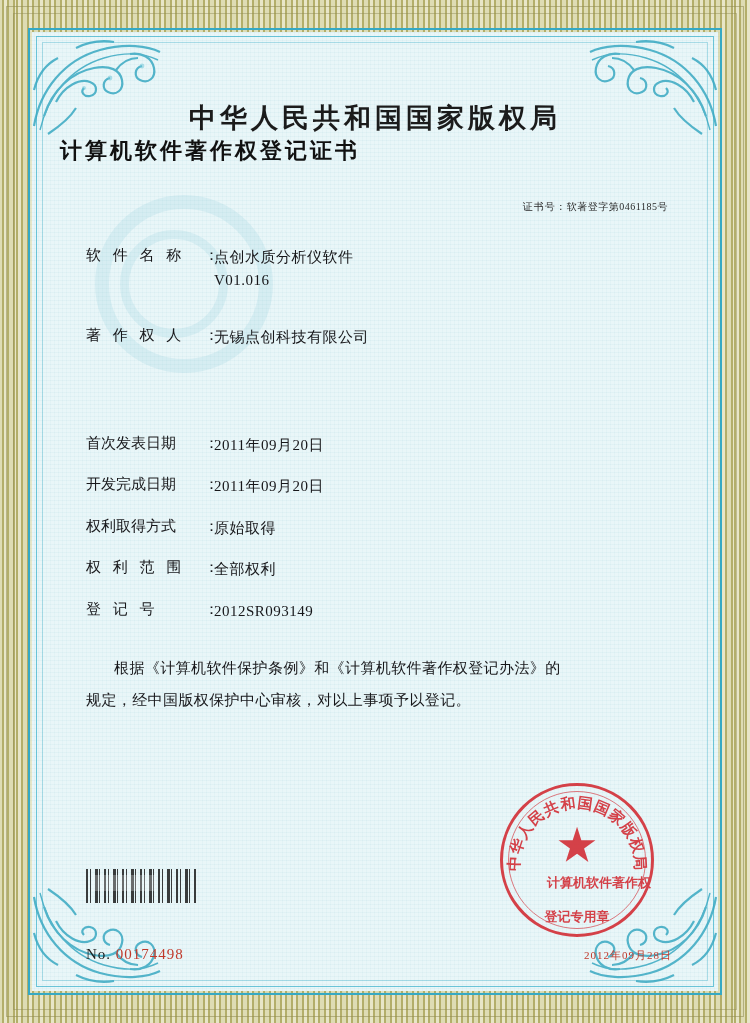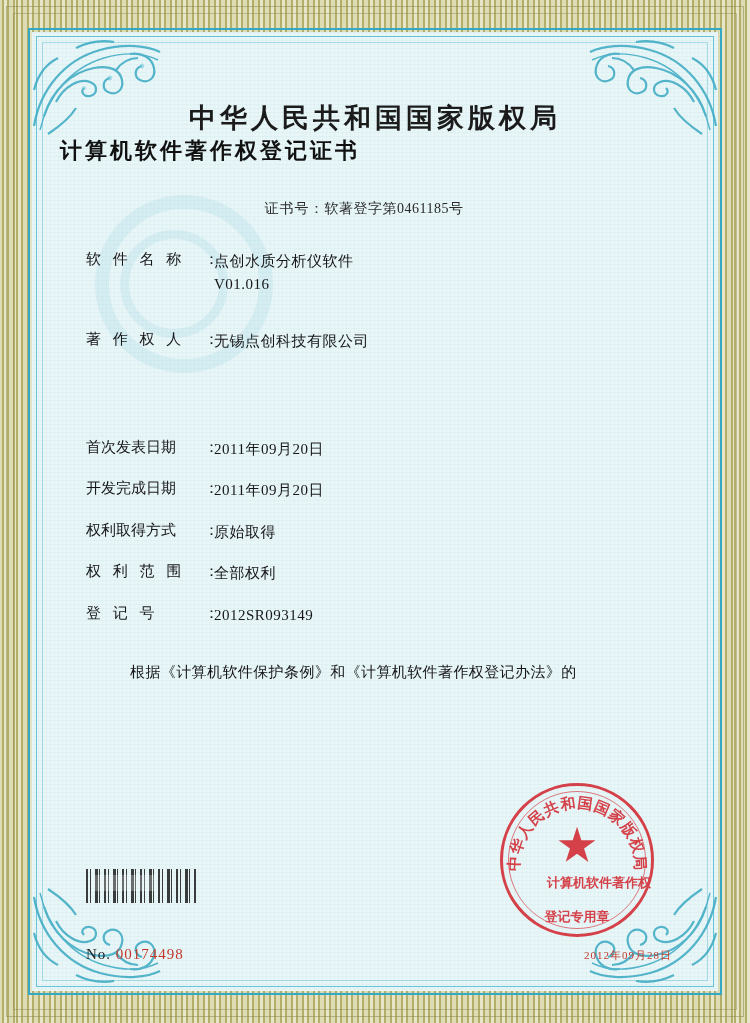--- a/index.html
+++ b/index.html
@@ -111,22 +111,22 @@
     font-family:"Liberation Serif","DejaVu Serif",serif;
   }
   .main-title{
     text-align:left;
     font-size:22px;
     letter-spacing:3px;
     color:#111;
     font-weight:700;
   }
   .cert-no{
-    text-align:center;
-    font-size:14px;
+    text-align:right;
+    font-size:10px;
     color:#2a2a2a;
     margin-top:34px;
     padding-right:22px;
     letter-spacing:.5px;
   }
   .cert-no .lbl{letter-spacing:1px;}
 
   .fields{
     margin-top:32px;
     padding-left:26px;
@@ -157,21 +157,21 @@
   .rows-spaced .row{margin-bottom:19px;}
 
   .para{
     margin-top:30px;
     padding:0 16px 0 26px;
     font-size:15px;
     line-height:2.15;
     color:#17171a;
     letter-spacing:.4px;
   }
-  .para p{margin:16px;}
+  .para p{margin:0;}
   .para .indent{text-indent:28px;}
 
   
   .barcode{
     position:absolute;
     left:86px;bottom:120px;
     width:112px;height:34px;
     background:
       repeating-linear-gradient(90deg,
         #1c1c1c 0 2px, transparent 2px 4px,
@@ -365,20 +365,21 @@
       </div>
       <div class="row">
         <span class="k">登 记 号</span>
         <span class="colon">：</span>
         <span class="v">2012SR093149</span>
       </div>
     </div>
 
     <div class="para">
       <p class="indent">根据《计算机软件保护条例》和《计算机软件著作权登记办法》的</p>
+      <p>规定，经中国版权保护中心审核，对以上事项予以登记。</p>
     </div>
   </div>
 
   <div class="barcode">
     <div class="hl"></div>
   </div>
 
   <div class="seal">
     <div class="ring"></div>
     <svg class="arc" viewBox="0 0 148 148">

